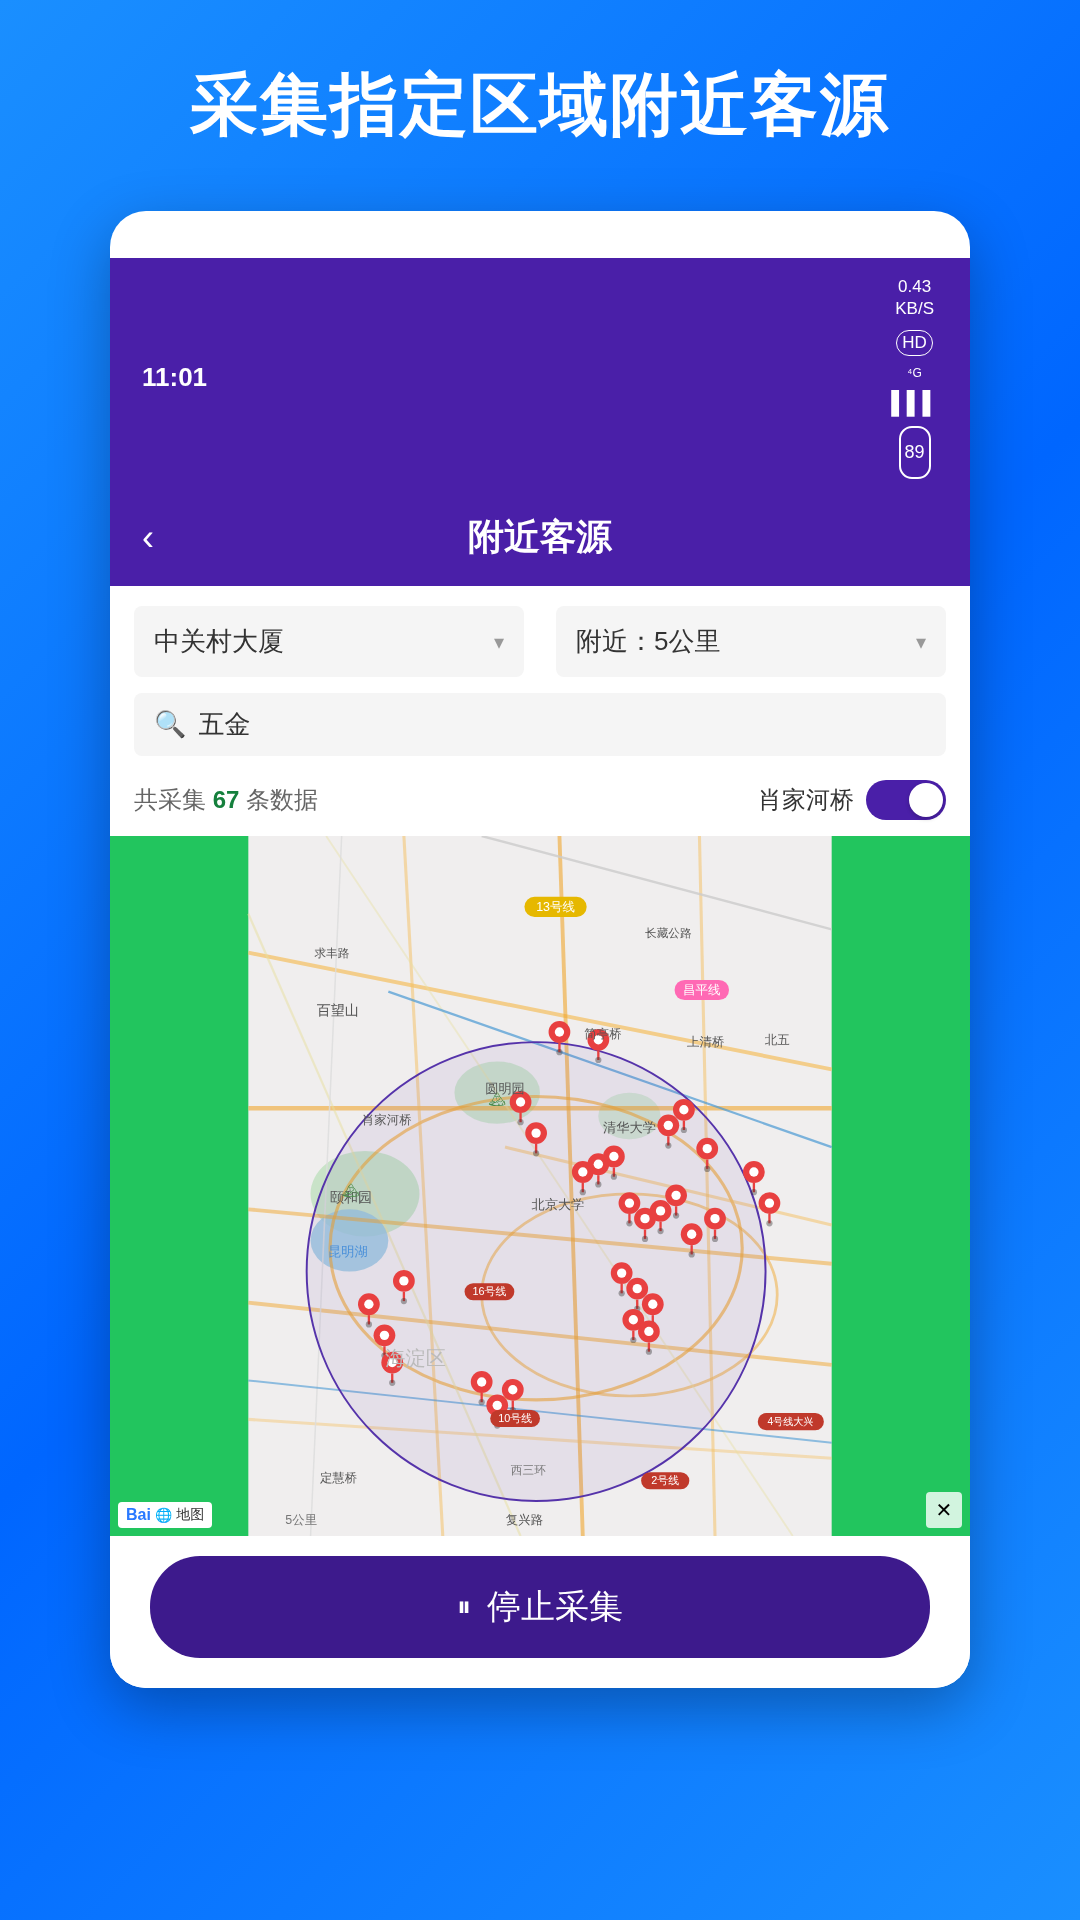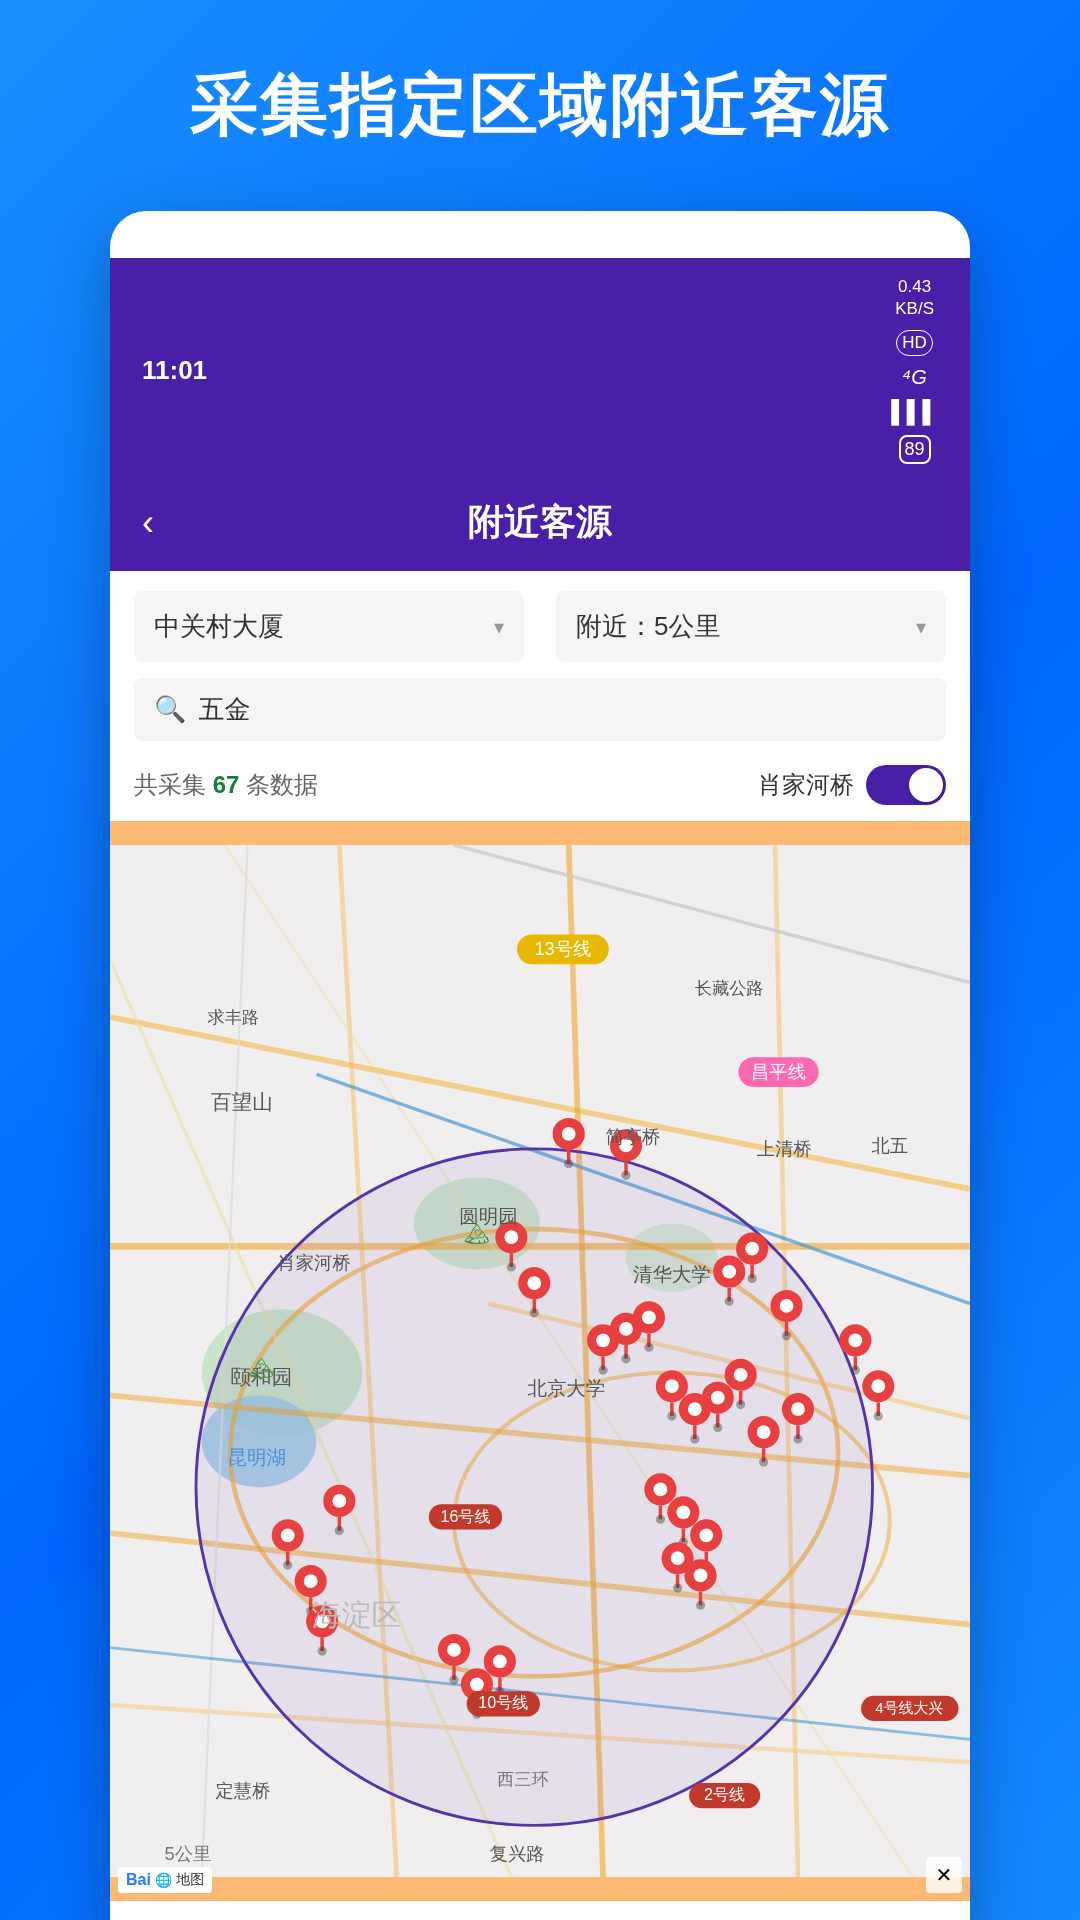--- a/index.html
+++ b/index.html
@@ -38,22 +38,22 @@
       align-items: center;
       padding: 18px 32px 14px 32px;
       font-size: 24px;
       margin-top: 47px;
     }
     .status-time { font-weight: 600; font-size: 26px; }
     .status-icons { display: flex; align-items: center; gap: 10px; font-size: 20px; flex-direction: column; }
     .status-speed { font-size: 18px; line-height: 1.2; text-align: center; }
     .battery-icon {
       border: 2px solid white;
-      border-radius: 8px;
-      padding: 2px 4px;
+      border-radius: 13px;
+      padding: 14px 4px;
       font-size: 18px;
       position: relative;
     }
     
     .nav-bar {
       background: #4a1fa8;
       color: white;
       display: flex;
       align-items: center;
       justify-content: center;
@@ -137,22 +137,22 @@
       background: white;
       border-radius: 50%;
       position: absolute;
       right: 3px;
       top: 3px;
       box-shadow: 0 2px 4px rgba(0,0,0,0.2);
     }
     
     .map-container {
       width: 100%;
-      height: 1080px;
-      background: #fdba74;
+      height: 700px;
+      background: #22c55e;
       position: relative;
       overflow: hidden;
     }
     .map-svg {
       width: 100%;
       height: 100%;
     }
     
     .bottom-btn-area {
       background: white;
@@ -215,21 +215,21 @@
 <div class="phone-frame">
 
   <div class="status-bar">
     <span class="status-time">11:01</span>
     <div class="status-icons">
       <div class="status-speed" style="font-size:17px;line-height:1.3;">
         <div>0.43</div>
           <div>KB/S</div>
       </div>
       <span style="border:1.5px solid white;padding:2px 5px;font-size:17px;border-radius:13px;">HD</span>
-      <span style="font-size:20px;font-style:italic;">⁴G</span>
+      <span style="font-size:12px;">⁴G</span>
       <span style="font-size:22px;">▌▌▌</span>
       <span class="battery-icon">
         <span>89</span>
       </span>
     </div>
   </div>
 
   <div class="nav-bar">
     <span class="nav-back">‹</span>
     <span class="nav-title">附近客源</span>

